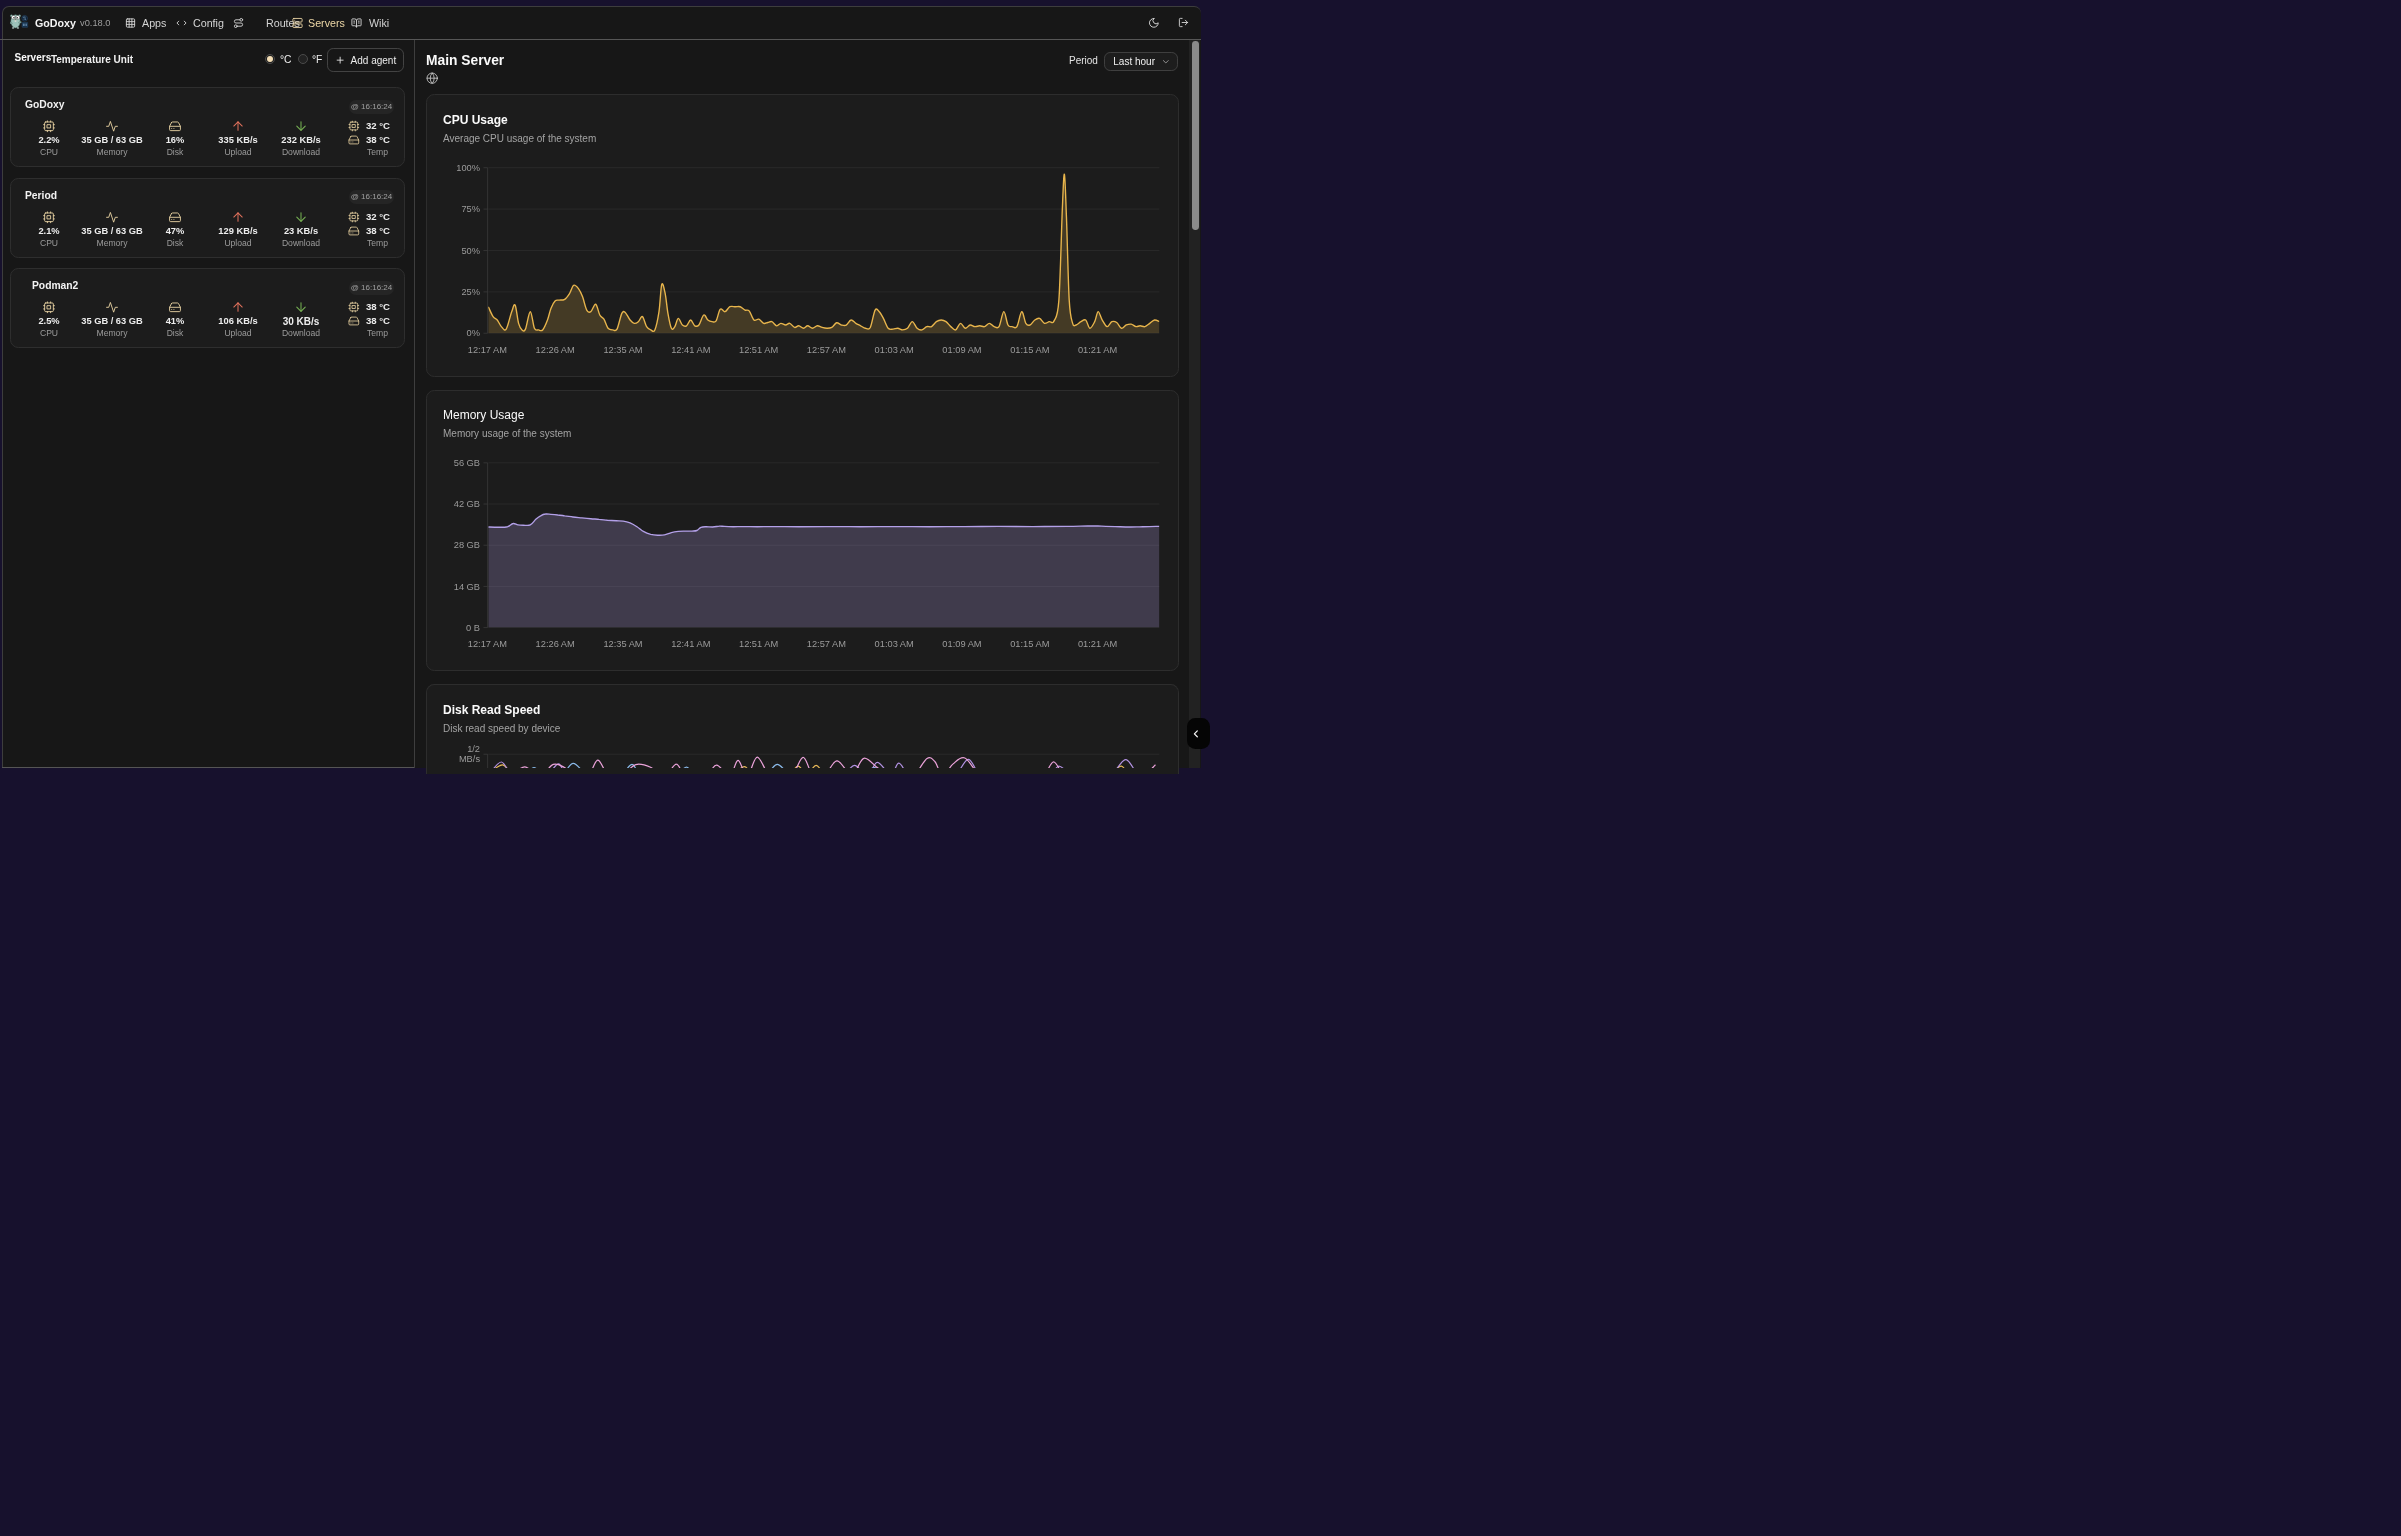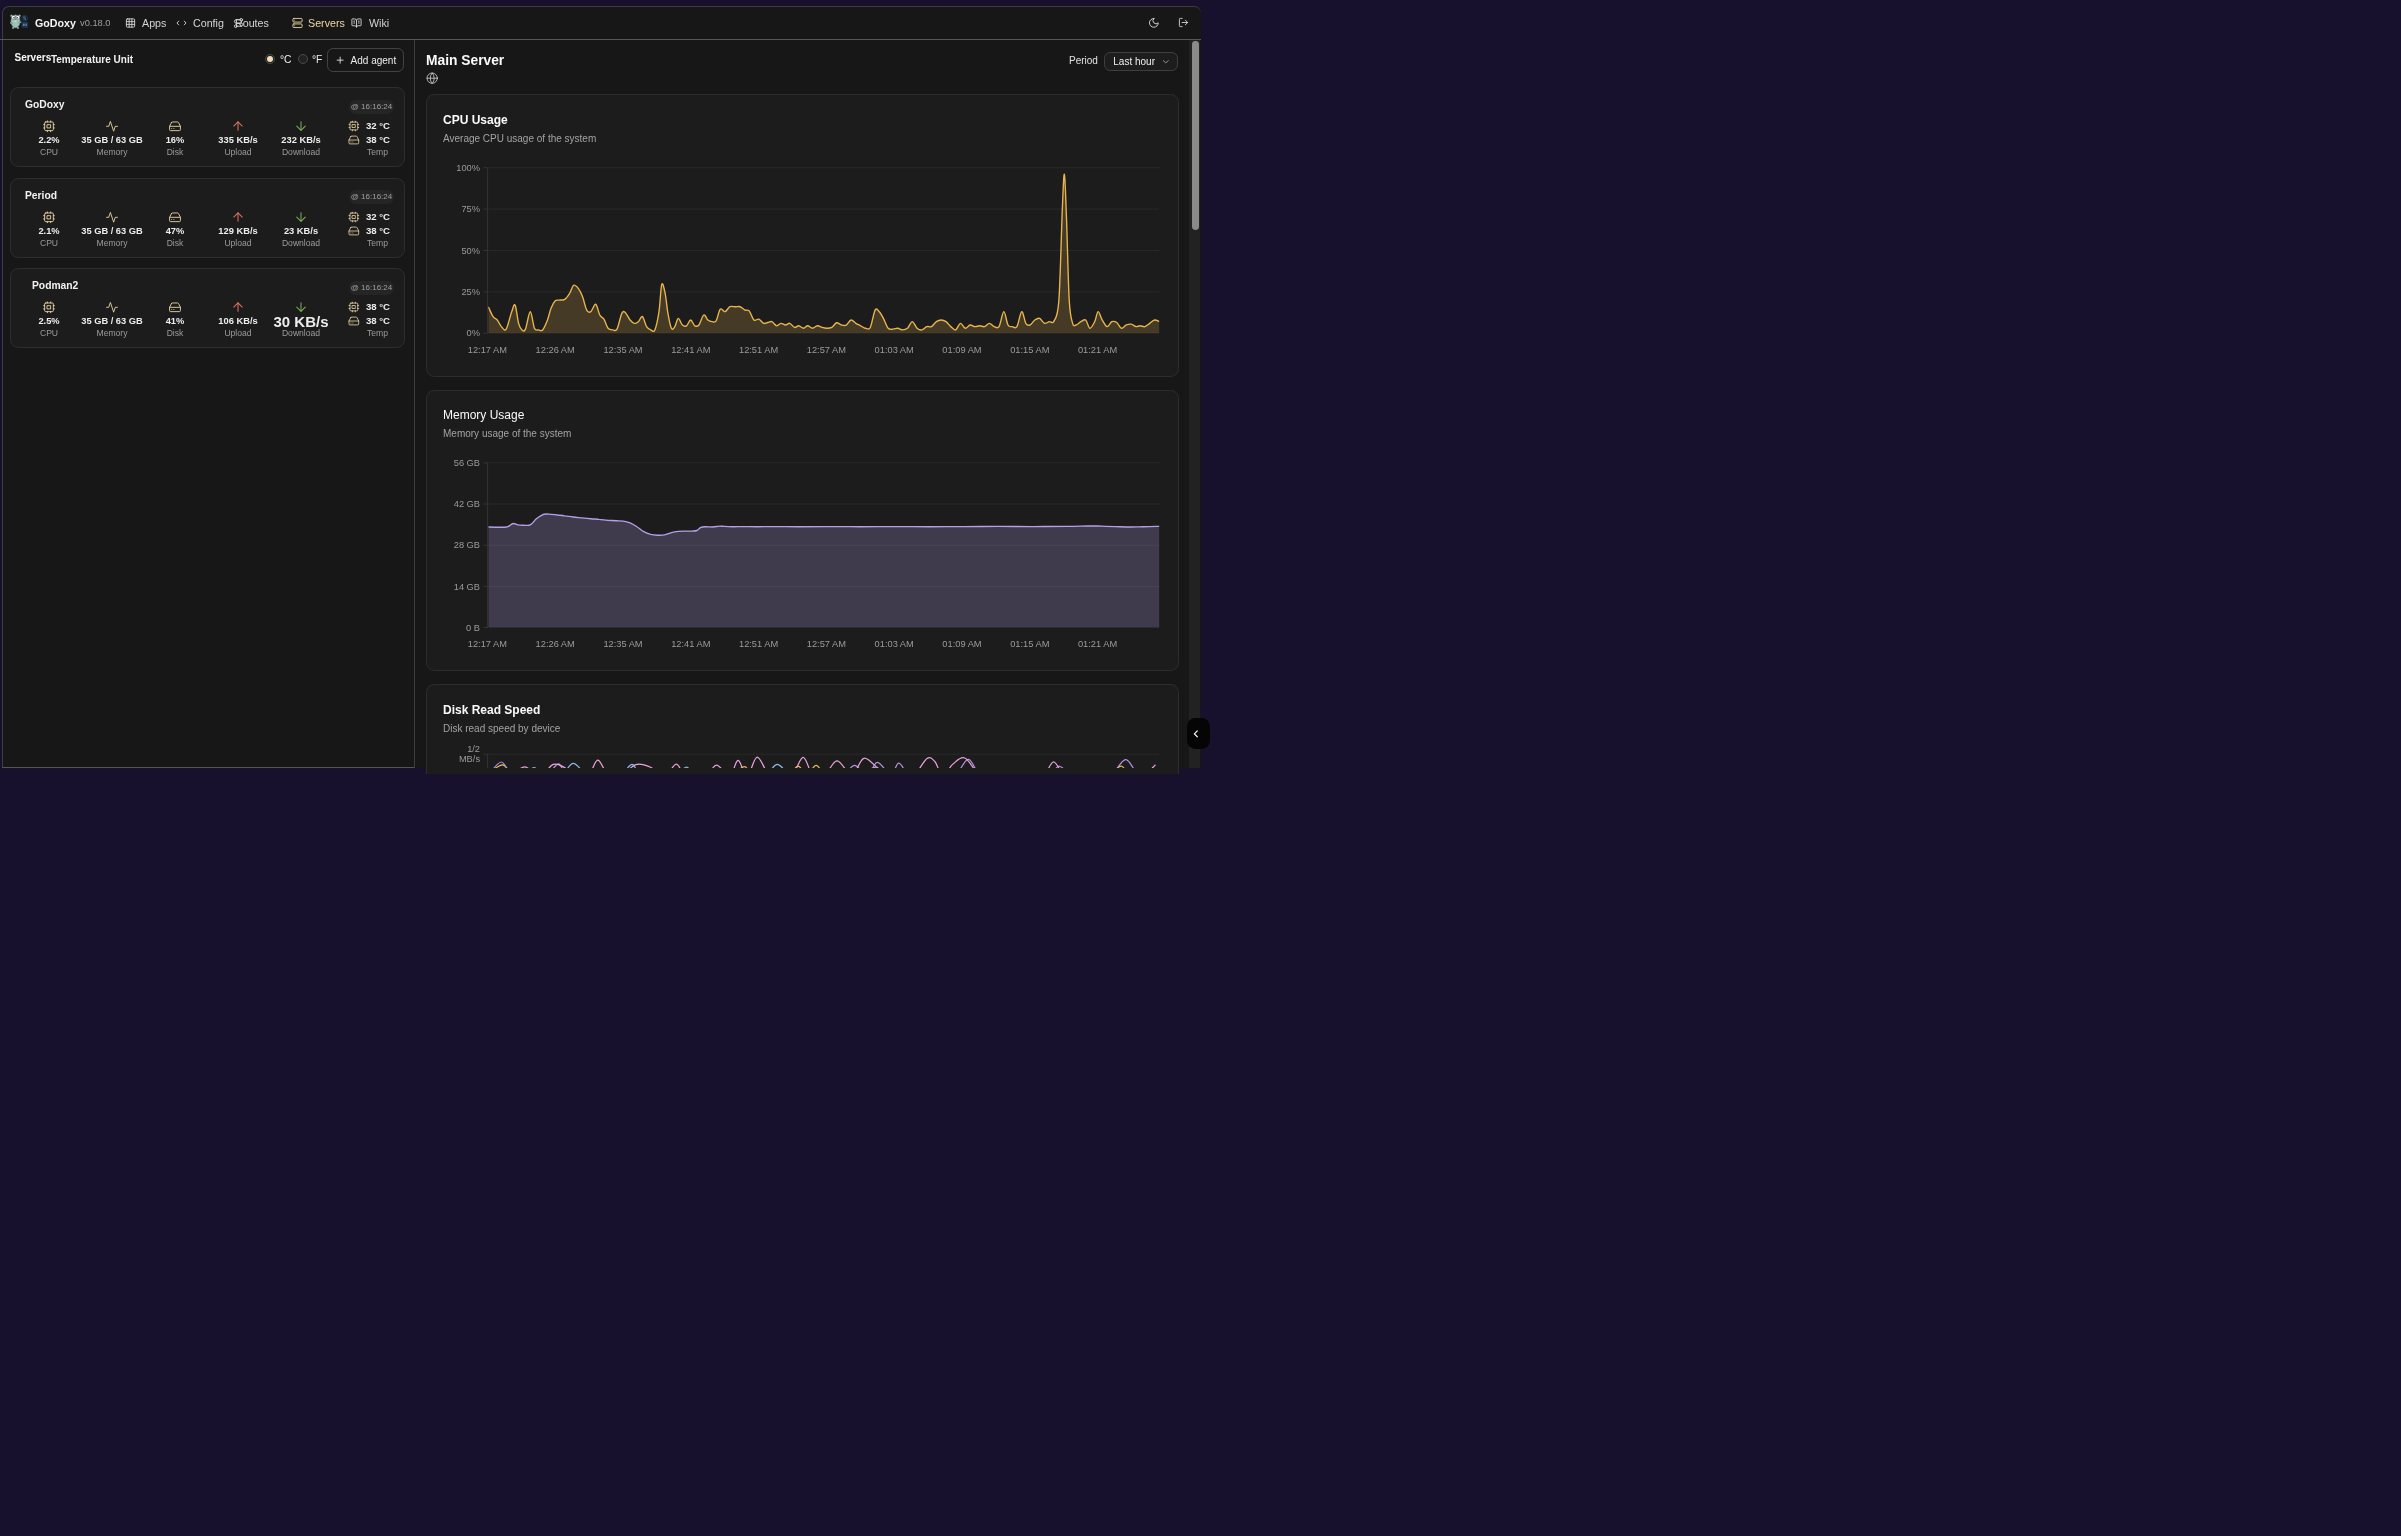--- a/index.html
+++ b/index.html
@@ -48,21 +48,21 @@
       </svg>
     </div>
     <div style="position:absolute;left:193px;top:23px;transform:translateY(-50%);font-size:10.7px;font-weight:500;color:#d4d4d4;">Config</div>
     <div style="position:absolute;left:233px;top:23px;transform:translateY(-50%);height:11px;display:flex;align-items:center;">
       <svg width="11" height="11" viewBox="0 0 24 24" fill="none" stroke="#d4d4d4" stroke-width="2" stroke-linecap="round" stroke-linejoin="round">
         <circle cx="6" cy="19" r="3"></circle>
         <path d="M9 19h8.5a3.5 3.5 0 0 0 0-7h-11a3.5 3.5 0 0 1 0-7H15"></path>
         <circle cx="18" cy="5" r="3"></circle>
       </svg>
     </div>
-    <div style="position:absolute;left:235px;top:23px;transform:translateY(-50%);font-size:10.7px;font-weight:500;color:#d4d4d4;">Routes</div>
+    <div style="position:absolute;left:266px;top:23px;transform:translateY(-50%);font-size:10.7px;font-weight:500;color:#d4d4d4;">Routes</div>
     <div style="position:absolute;left:292px;top:23px;transform:translateY(-50%);height:11px;display:flex;align-items:center;">
       <svg width="11" height="11" viewBox="0 0 24 24" fill="none" stroke="#ecd7a6" stroke-width="2" stroke-linecap="round" stroke-linejoin="round">
         <rect x="2" y="2" width="20" height="8" rx="2"></rect>
         <rect x="2" y="14" width="20" height="8" rx="2"></rect>
         <path d="M6 6h.01M6 18h.01"></path>
       </svg>
     </div>
     <div style="position:absolute;left:308px;top:23px;transform:translateY(-50%);font-size:10.7px;font-weight:500;color:#ecd7a6;">Servers</div>
     <div style="position:absolute;left:351px;top:23px;transform:translateY(-50%);height:11px;display:flex;align-items:center;">
       <svg width="11" height="11" viewBox="0 0 24 24" fill="none" stroke="#d4d4d4" stroke-width="2" stroke-linecap="round" stroke-linejoin="round">
@@ -262,21 +262,21 @@
       </svg>
     </div>
     <div style="position:absolute;left:238px;top:321px;transform:translate(-50%,-50%);font-size:9.3px;font-weight:700;color:#ededed;white-space:nowrap;">106 KB/s</div>
     <div style="position:absolute;left:238px;top:333px;transform:translate(-50%,-50%);font-size:8.6px;color:#9b9b9b;white-space:nowrap;">Upload</div>
     <div style="position:absolute;left:301px;top:307px;transform:translate(-50%,-50%);height:12.4px;display:flex;align-items:center;">
       <svg width="14.5" height="14.5" viewBox="0 0 24 24" fill="none" stroke="#77b254" stroke-width="1.7" stroke-linecap="round" stroke-linejoin="round">
         <path d="M12 5v14"></path>
         <path d="m19 12-7 7-7-7"></path>
       </svg>
     </div>
-    <div style="position:absolute;left:301px;top:321px;transform:translate(-50%,-50%);font-size:15px;font-weight:700;color:#ededed;white-space:nowrap;">30 KB/s</div>
+    <div style="position:absolute;left:301px;top:321px;transform:translate(-50%,-50%);font-size:10px;font-weight:700;color:#ededed;white-space:nowrap;">30 KB/s</div>
     <div style="position:absolute;left:301px;top:333px;transform:translate(-50%,-50%);font-size:8.6px;color:#9b9b9b;white-space:nowrap;">Download</div>
     <div style="position:absolute;left:348px;top:307px;transform:translateY(-50%);display:flex;align-items:center;gap:6.2px;">
       <svg width="11.7" height="11.7" viewBox="0 0 24 24" fill="none" stroke="#e8d2a2" stroke-width="1.7" stroke-linecap="round" stroke-linejoin="round">
         <rect x="4" y="4" width="16" height="16" rx="2"></rect>
         <rect x="9" y="9" width="6" height="6"></rect>
         <path d="M15 2v2M15 20v2M2 15h2M2 9h2M20 15h2M20 9h2M9 2v2M9 20v2"></path>
       </svg>
       <span style="font-size:9.6px;font-weight:700;color:#ededed;">38&nbsp;°C</span>
     </div>
     <div style="position:absolute;left:348px;top:321px;transform:translateY(-50%);display:flex;align-items:center;gap:6.2px;">

